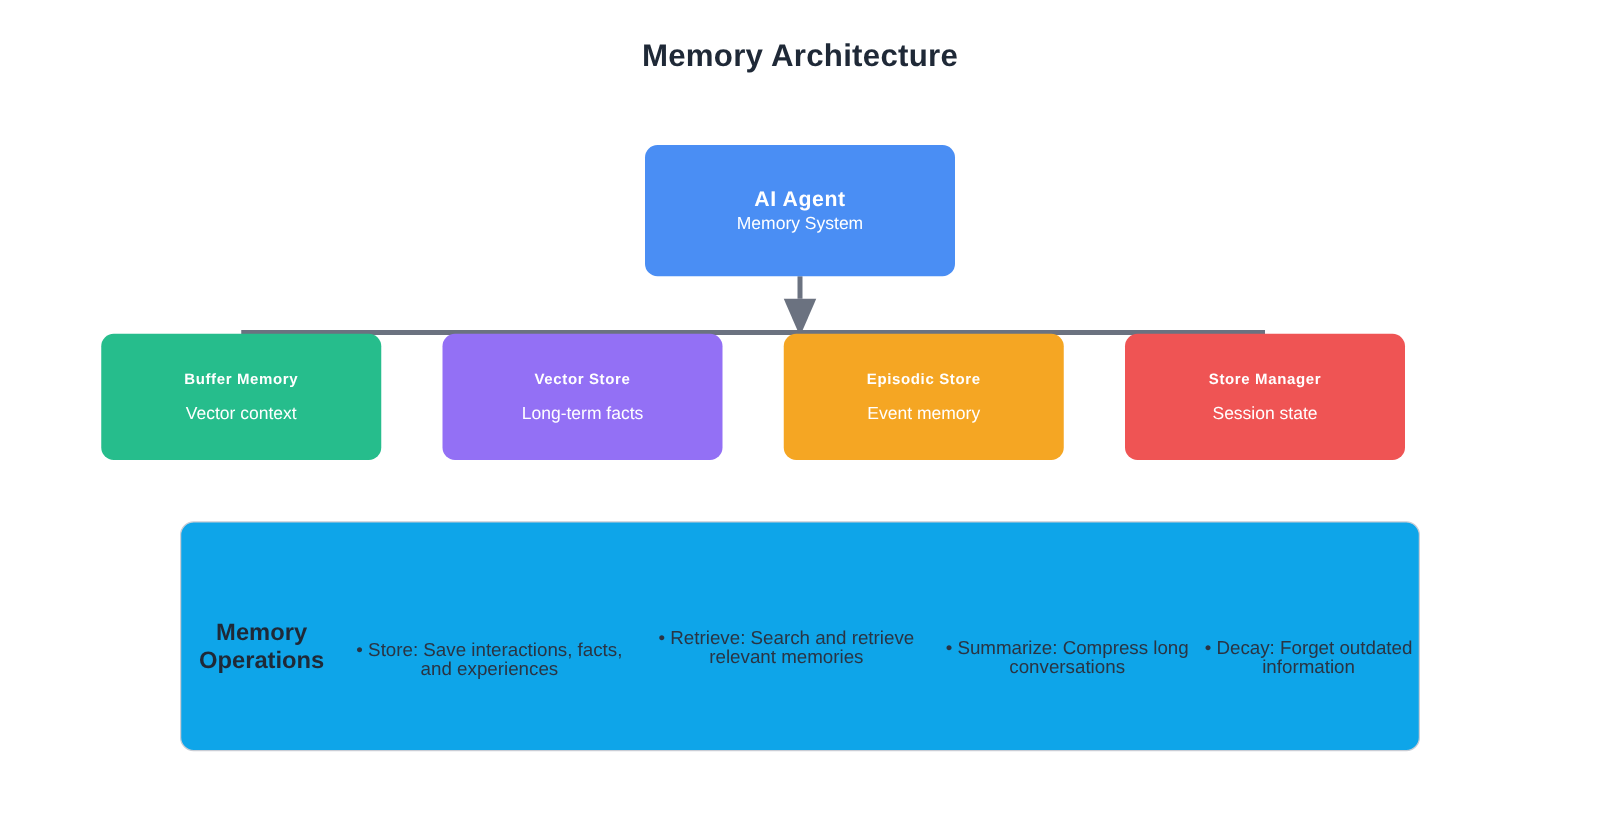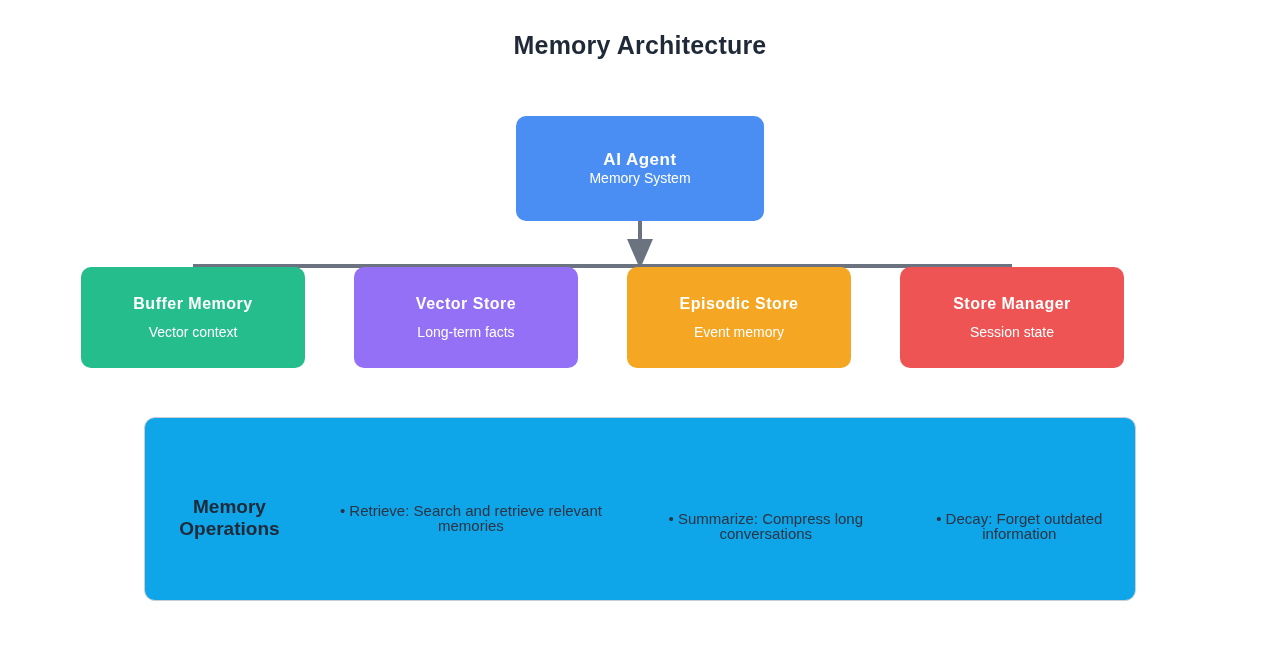--- a/index.html
+++ b/index.html
@@ -48,21 +48,21 @@
     border-radius: 10px;
     display: flex;
     flex-direction: column;
     align-items: center;
     justify-content: center;
     color: #ffffff;
     overflow: hidden;
   }
 
   .node-title {
-    font-size: 16px;
+    font-size: 12px;
     font-weight: bold;
     letter-spacing: 0.5px;
     line-height: 1.2;
     text-align: center;
   }
 
   .node-subtitle {
     font-size: 14px;
     font-weight: normal;
     line-height: 1.2;
@@ -161,18 +161,19 @@
     <div class="node-subtitle">Event memory</div>
   </div>
 
   <div id="store-box-3" class="node-box store-box" style="background:#ef5454">
     <div class="node-title">Store Manager</div>
     <div class="node-subtitle">Session state</div>
   </div>
 
   <div id="operations-panel">
     <div id="operations-title">Memory Operations</div>
+    <div id="operation-line-0" class="operation-line">• Store: Save interactions, facts, and experiences</div>
     <div id="operation-line-1" class="operation-line">• Retrieve: Search and retrieve relevant memories</div>
     <div id="operation-line-2" class="operation-line">• Summarize: Compress long conversations</div>
     <div id="operation-line-3" class="operation-line">• Decay: Forget outdated information</div>
   </div>
 
 </div>
 
 </body></html>

